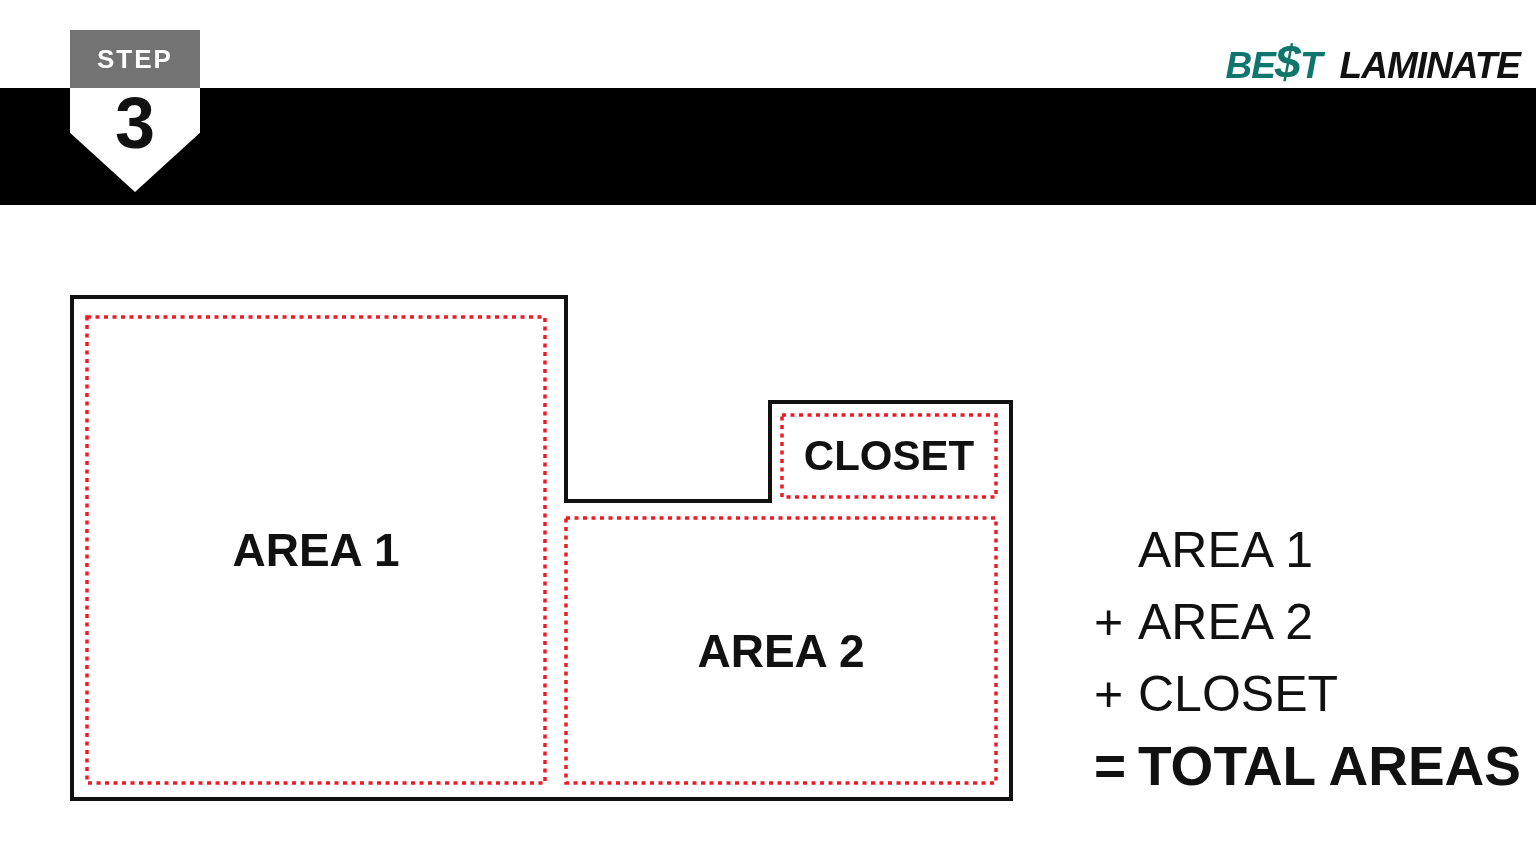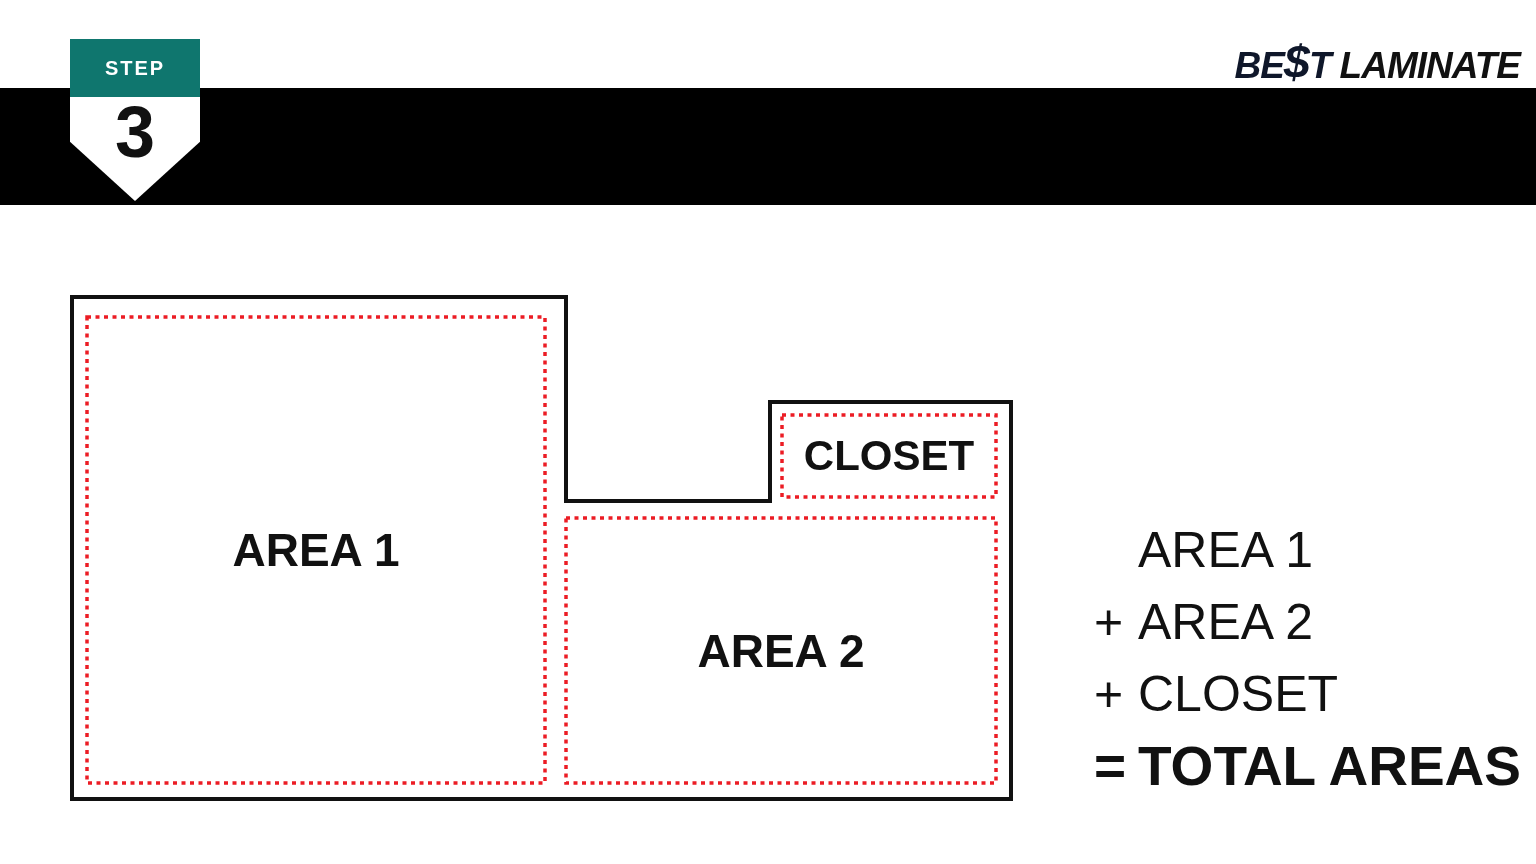--- a/index.html
+++ b/index.html
@@ -9,35 +9,35 @@
 
   
   .header-bar { position:absolute; left:0; top:88px; width:1536px; height:117px;
                 background:#000000; z-index:1; }
   .page-title { position:absolute; left:256px; top:0; height:117px;
                 display:flex; align-items:center; color:#ffffff;
                 font-weight:bold; font-size:48px; letter-spacing:6px; white-space:nowrap; }
 
   
   .step-badge { position:absolute; left:70px; top:30px; width:130px; z-index:2; }
-  .step-top { height:58px; background:#0f766e; color:#ffffff;
+  .step-top { height:58px; background:#737373; color:#ffffff;
               display:flex; align-items:center; justify-content:center;
-              font-weight:bold; font-size:20px; letter-spacing:2px;margin-top:9px; }
+              font-weight:bold; font-size:26px; letter-spacing:2px; }
   .step-pentagon { height:104px; background:#ffffff;
                    clip-path:polygon(0 0, 100% 0, 100% 43%, 50% 100%, 0 43%);
                    display:flex; justify-content:center; align-items:flex-start;
                    padding-top:2px; color:#111111; font-weight:bold;
                    font-size:72px; line-height:66px; }
 
   
   .logo { position:absolute; top:34px; right:16px; white-space:nowrap;
           font-weight:bold; font-style:italic; letter-spacing:-1px; z-index:2; }
-  .logo .logo-red { color:#0f172a; font-size:37px; }
+  .logo .logo-red { color:#0f766e; font-size:37px; }
   .logo .dollar { font-size:47px; }
-  .logo .logo-black { color:#111111; font-size:37px; margin-left:9px; }
+  .logo .logo-black { color:#111111; font-size:37px; margin-left:18px; }
 
   
   .plan-svg { position:absolute; left:0; top:0; width:1536px; height:864px; z-index:1; }
   .plan-outline { fill:#ffffff; stroke:#111111; stroke-width:4; }
   .dotted-box { fill:none; stroke:#ec1c24; stroke-width:3.5; stroke-dasharray:4 4.5; }
 
   .plan-label { position:absolute; z-index:2; display:flex; align-items:center;
                 justify-content:center; font-weight:bold; color:#111111; white-space:nowrap; }
   .lbl-area1 { left:87px;  top:317px; width:458px; height:466px; font-size:46px; }
   .lbl-area2 { left:566px; top:518px; width:430px; height:265px; font-size:46px; }

